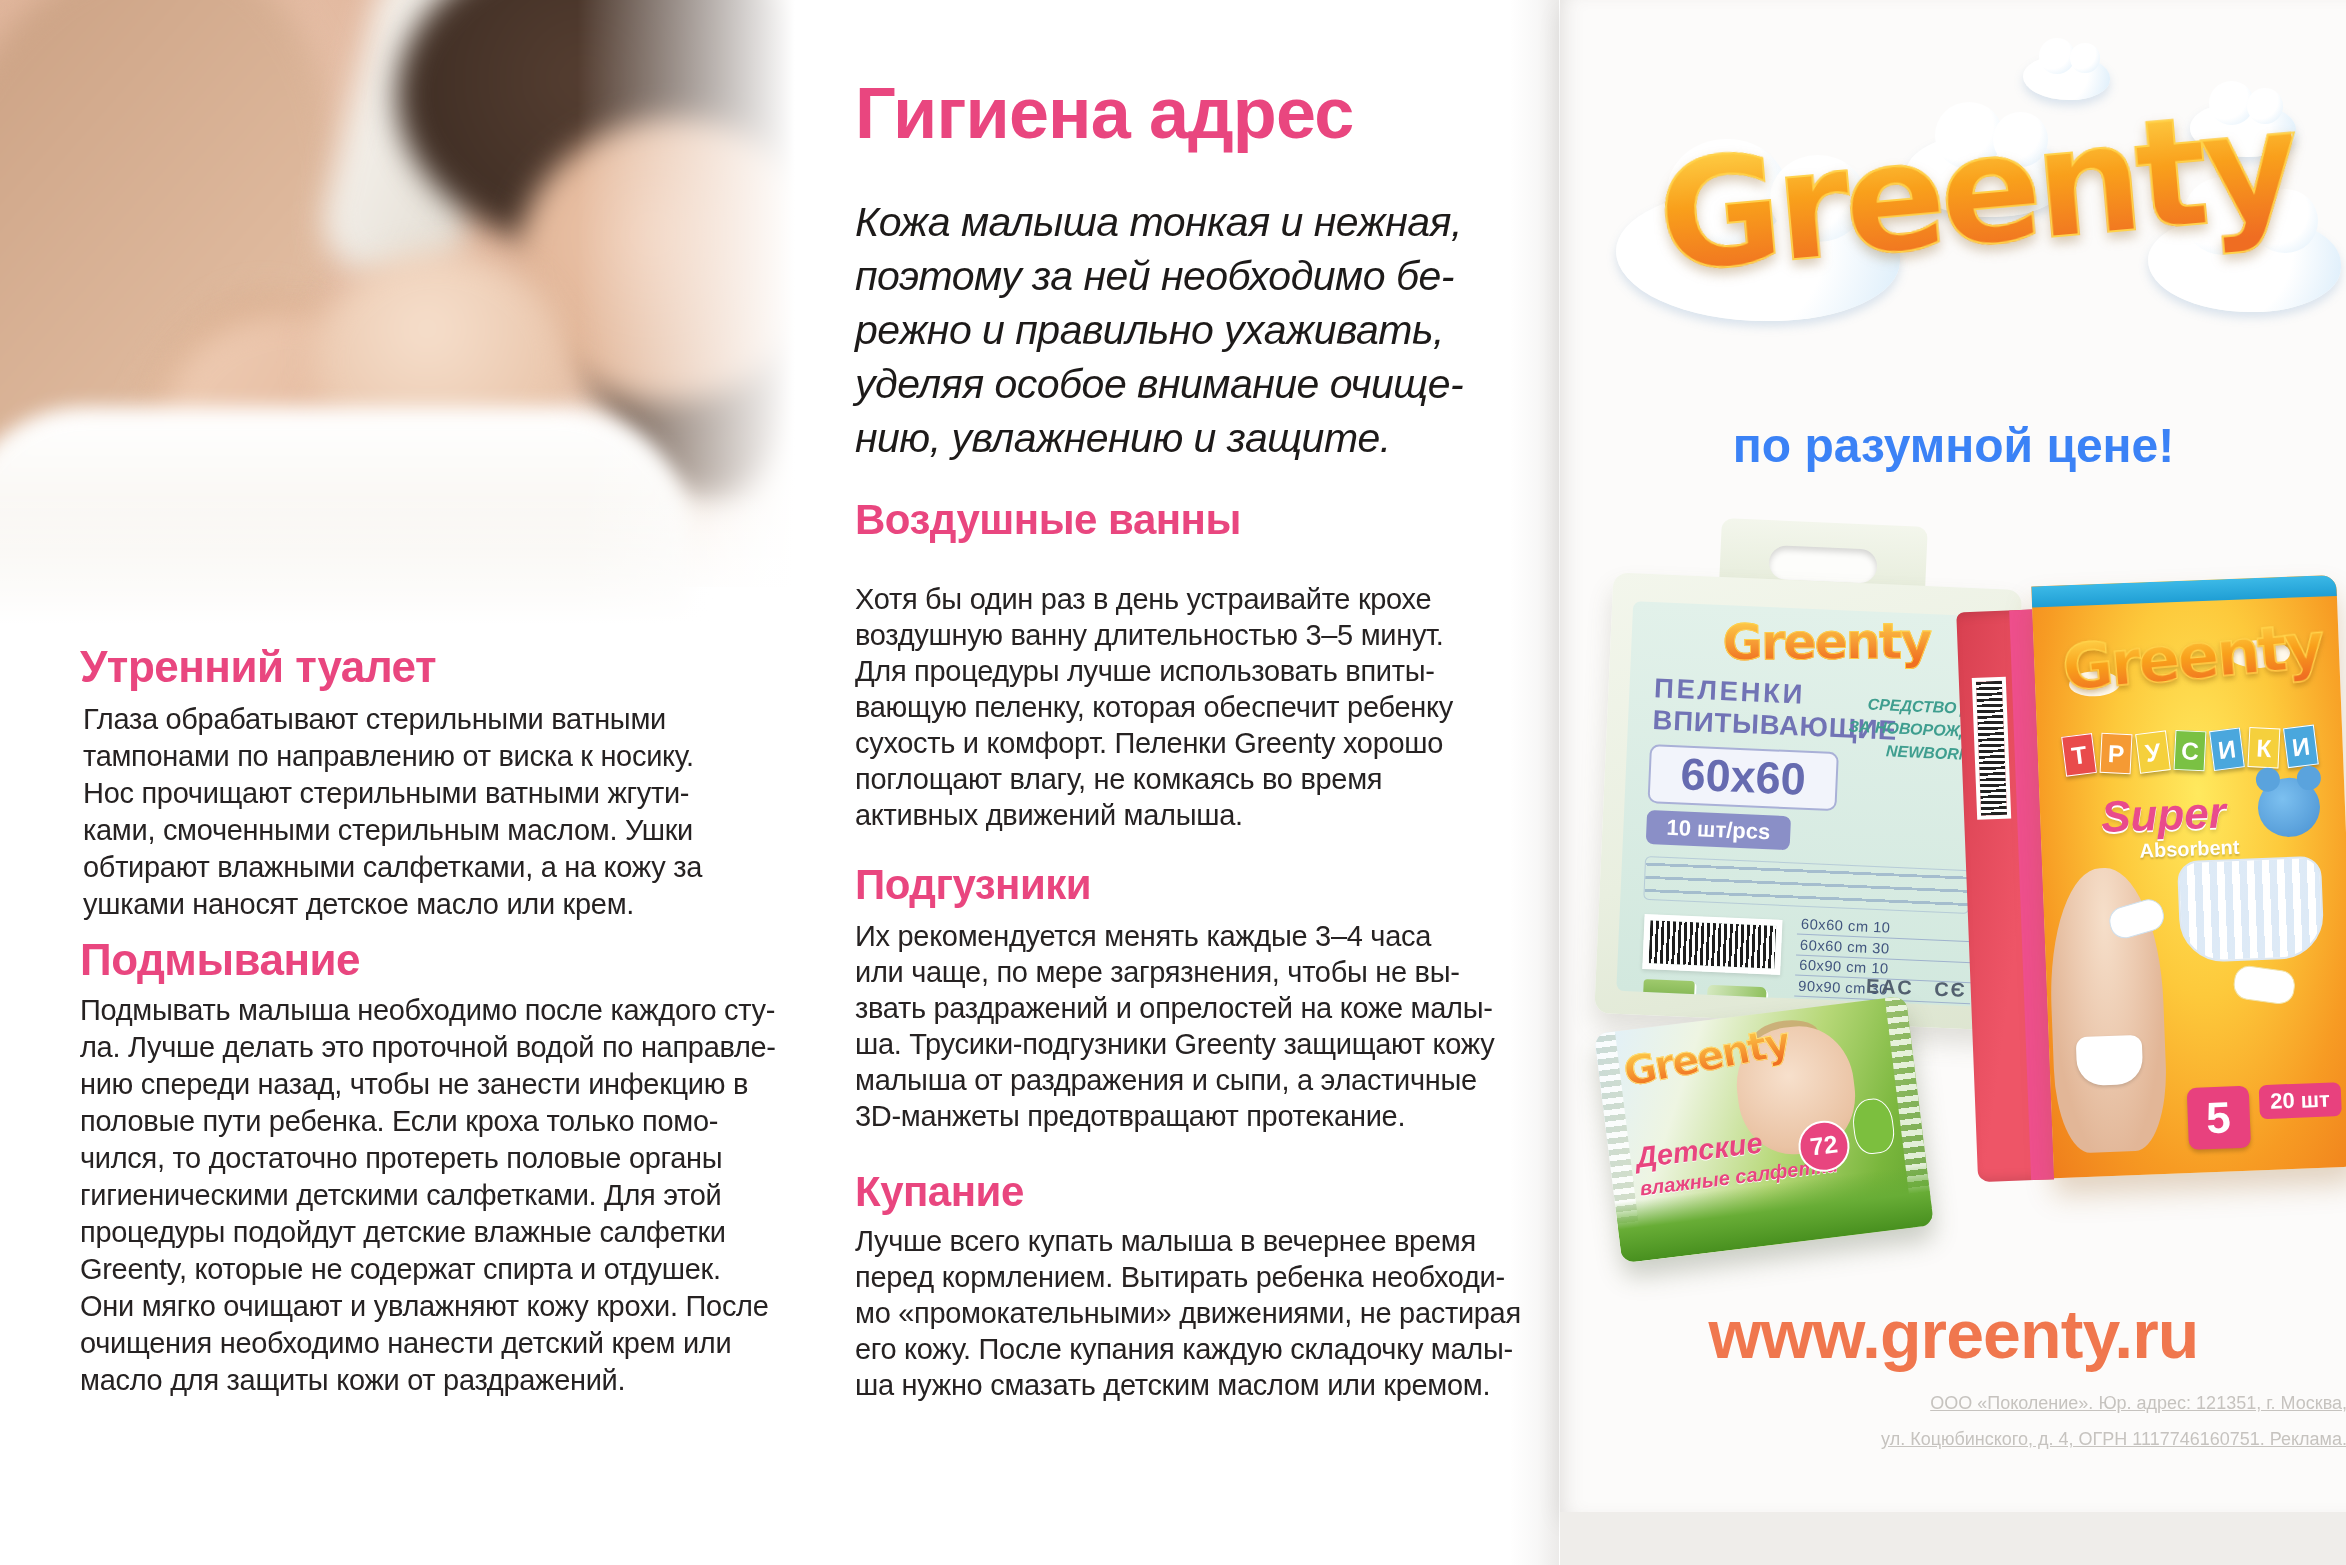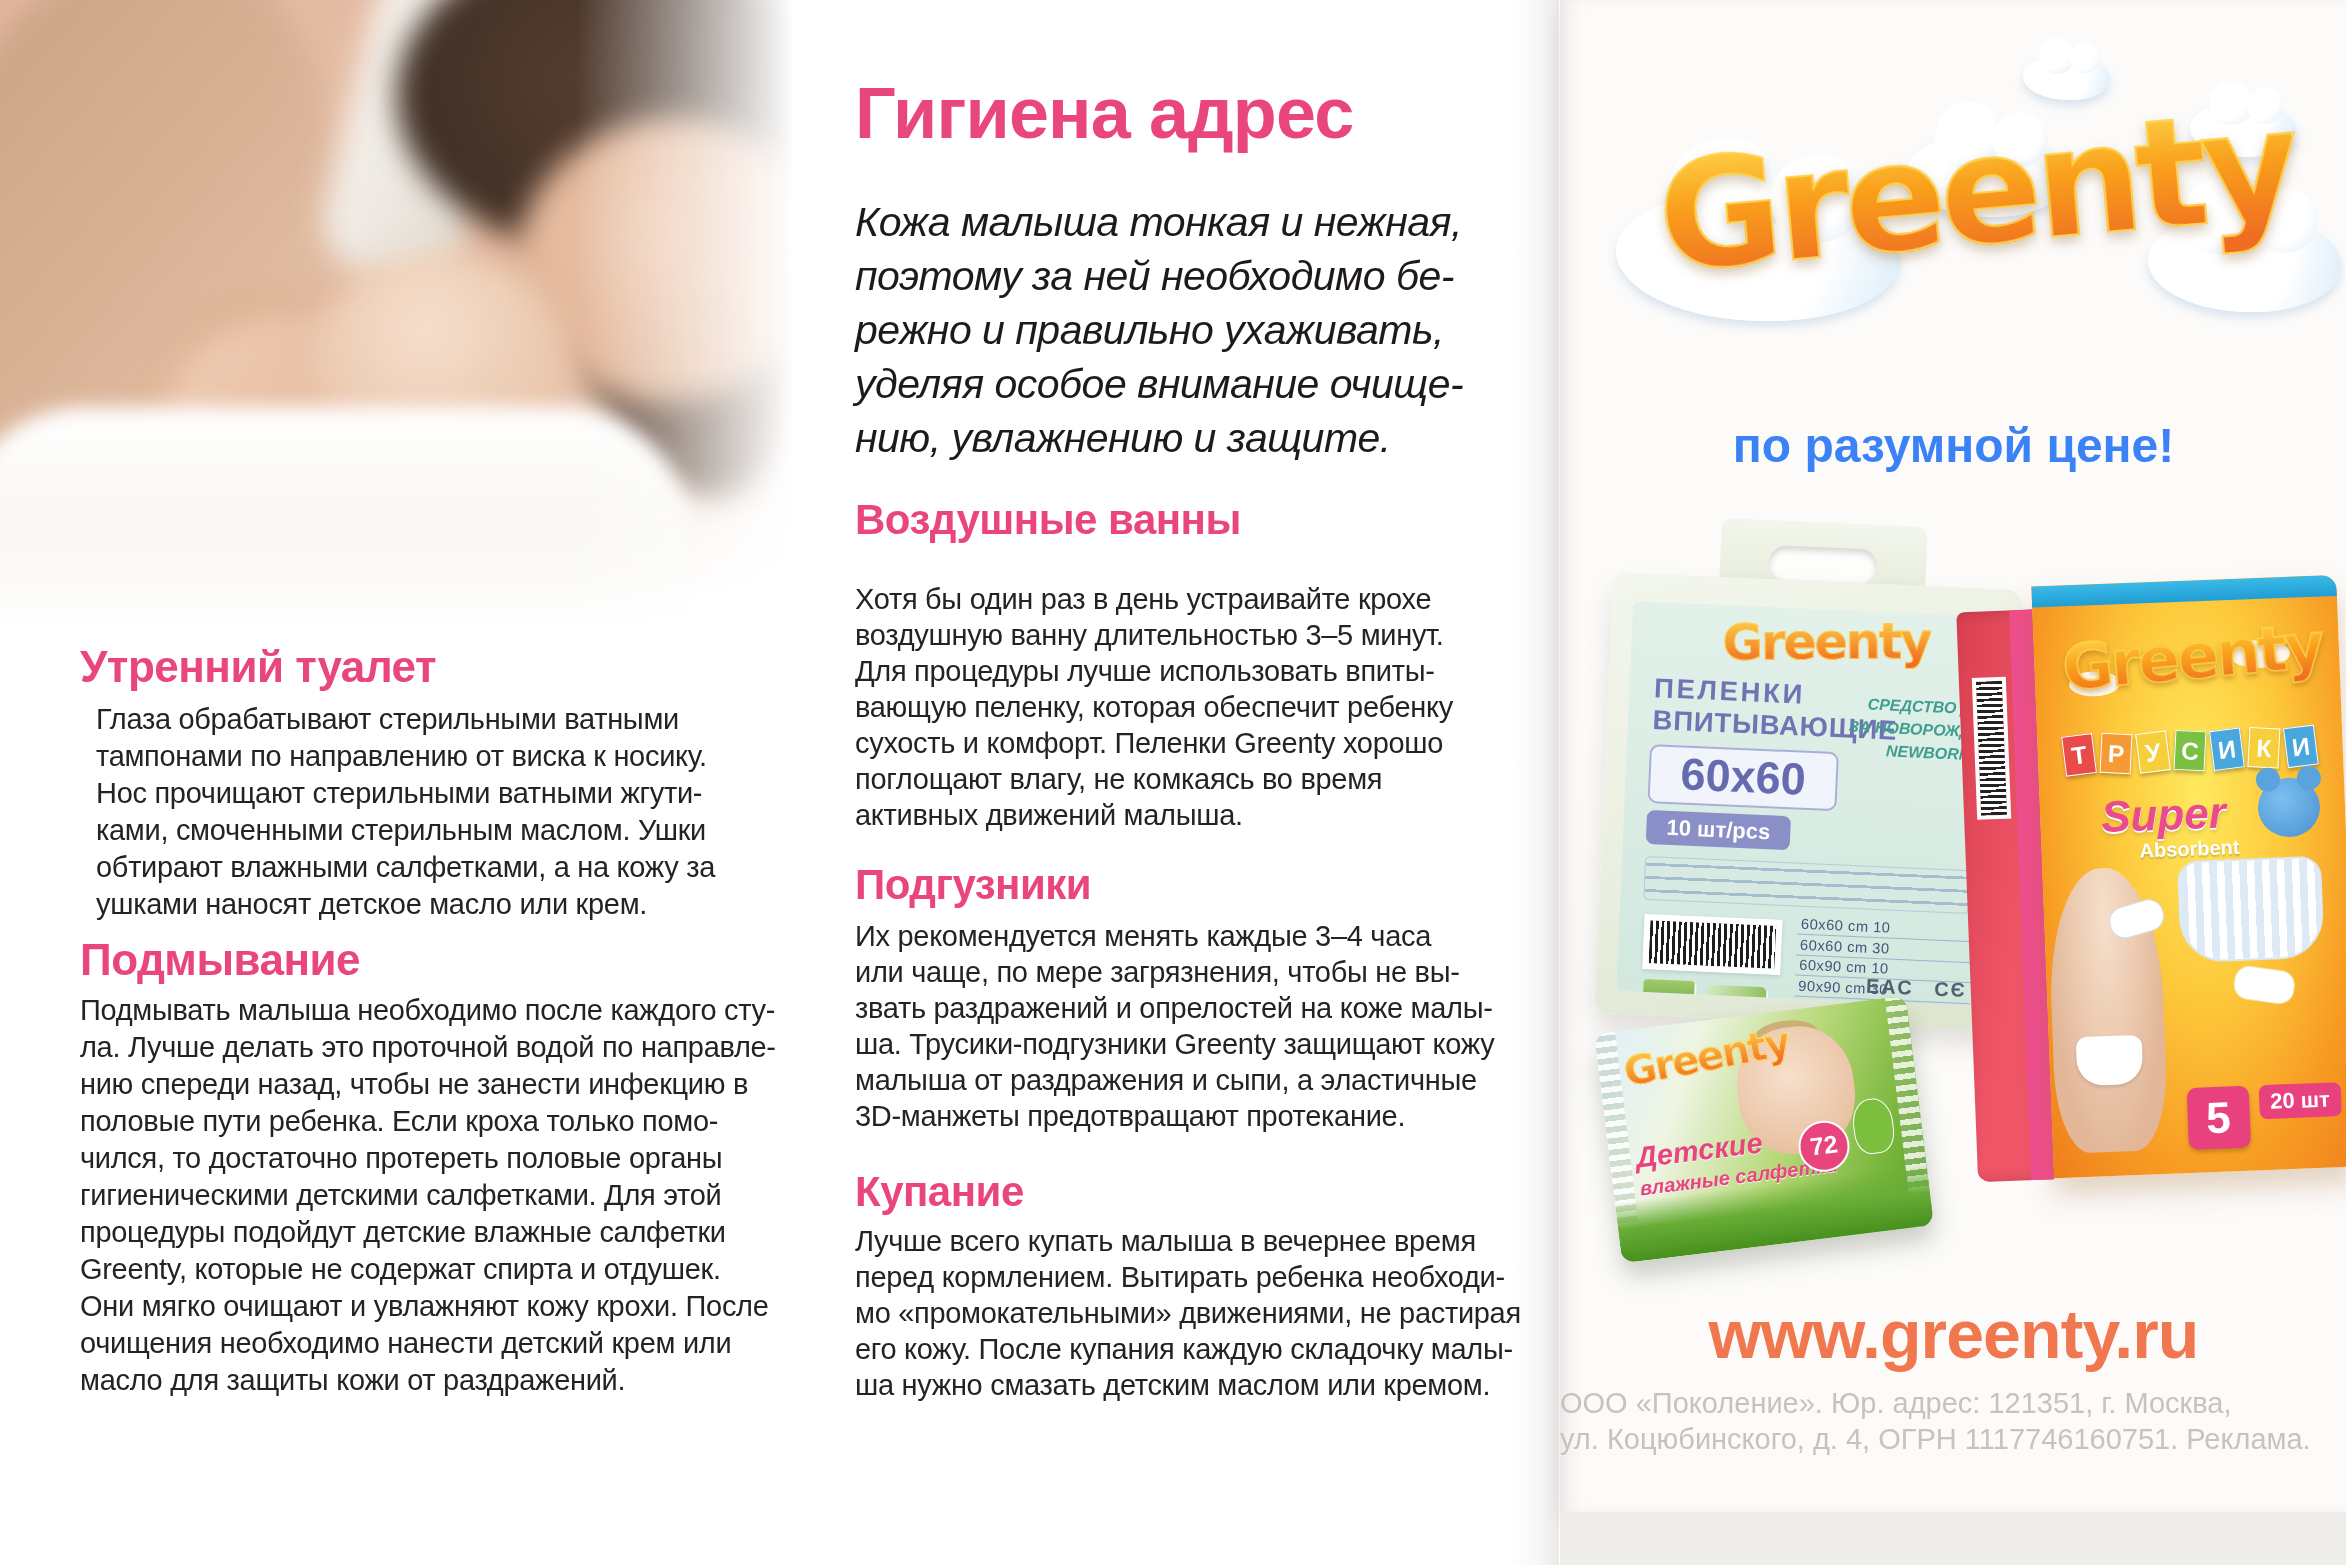--- a/index.html
+++ b/index.html
@@ -32,21 +32,21 @@
 
   
   .sec-h{ position:absolute; font-weight:bold; color:var(--pink); letter-spacing:-0.5px; }
   .h-left{ font-size:44px; }
   .h-mid{ font-size:42px; }
   .body-text{ position:absolute; font-size:29px; line-height:37px; color:var(--ink);
               white-space:pre-line; letter-spacing:-0.3px; }
   .mid-body{ font-size:29px; line-height:36px; }
 
   .h-left1{ left:80px; top:642px; }
-  .p-left1{ left:96px; top:701px; width:748px; }
+  .p-left1{ left:83px; top:701px; width:748px; }
   .h-left2{ left:80px; top:935px; }
   .p-left2{ left:80px; top:992px; width:757px; }
 
   .page-title{ position:absolute; left:855px; top:72px; font-size:72px; font-weight:bold; color:var(--pink); letter-spacing:-0.9px; }
   .intro{ position:absolute; left:855px; top:195px; width:719px; font-size:41px; line-height:54px;
           font-style:italic; color:#1d1a19; white-space:pre-line; letter-spacing:-0.5px; }
   .h-mid1{ left:855px; top:496px; }
   .p-mid1{ left:855px; top:581px; width:719px; }
   .h-mid2{ left:855px; top:861px; }
   .p-mid2{ left:855px; top:918px; width:719px; }
@@ -190,21 +190,21 @@
   .w-count{ position:absolute; right:74px; top:114px; width:51px; height:51px; border-radius:50%; background:#e8457f;
             border:2.8px solid #fff; color:#fff; font-size:24.6px; font-weight:bold; line-height:45px; text-align:center; }
   .w-mascot{ position:absolute; right:28px; top:98px; width:40px; height:55px; background:#7cbf3e;
              border:1.9px solid #fff; border-radius:46% 46% 40% 40%; }
   .w-grass{ position:absolute; left:0; bottom:0; width:100%; height:61px;
             background:linear-gradient(to top,#48901f, #68ad36 55%, rgba(104,173,54,0)); }
 
   
   .website{ position:absolute; left:0; top:1295px; width:100%; text-align:center; font-size:68px; font-weight:bold;
             color:var(--orange); letter-spacing:-0.9px; }
-  .legal{ position:absolute; left:0; top:1385px; width:100%; text-align:left; font-size:29px; color:var(--legal); line-height:36px; }
+  .legal{ position:absolute; left:0; top:1385px; width:100%; text-align:right; font-size:18px; color:var(--legal); line-height:36px;text-decoration:underline; }
 </style>
 </head>
 <body>
 
 <div class="sheet">
 
   <section>
 
     <div class="photo">
       <div class="ph-bg abs"></div>

